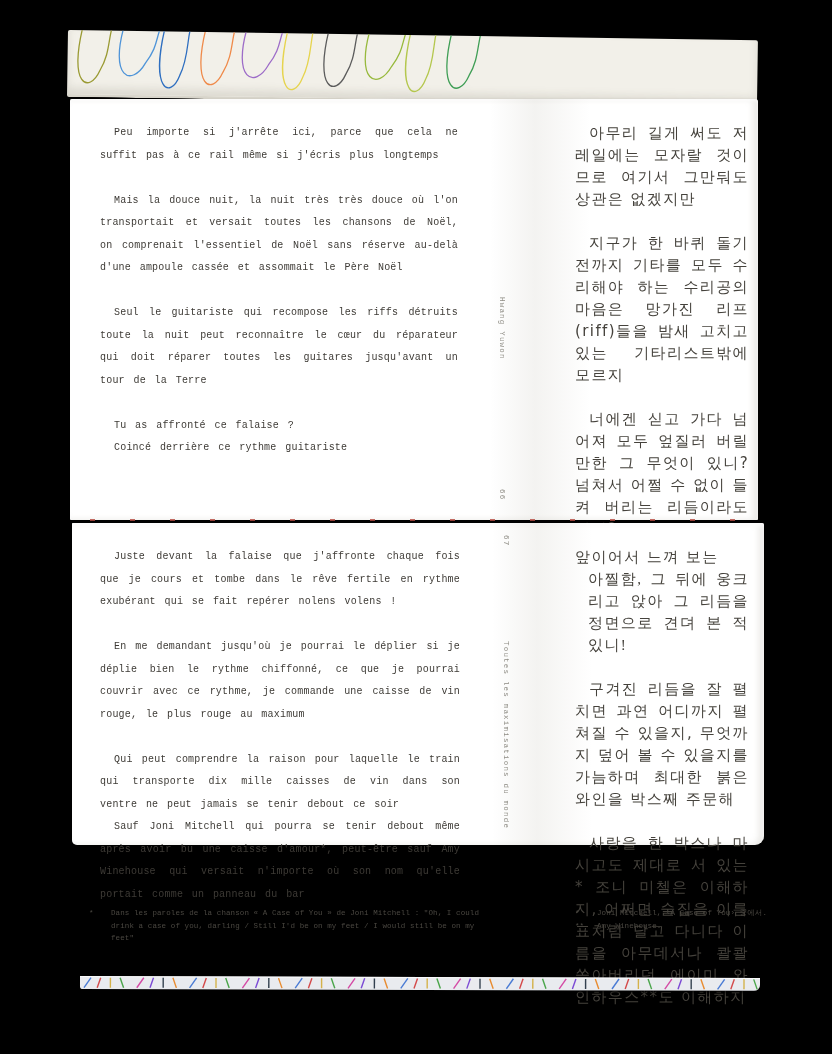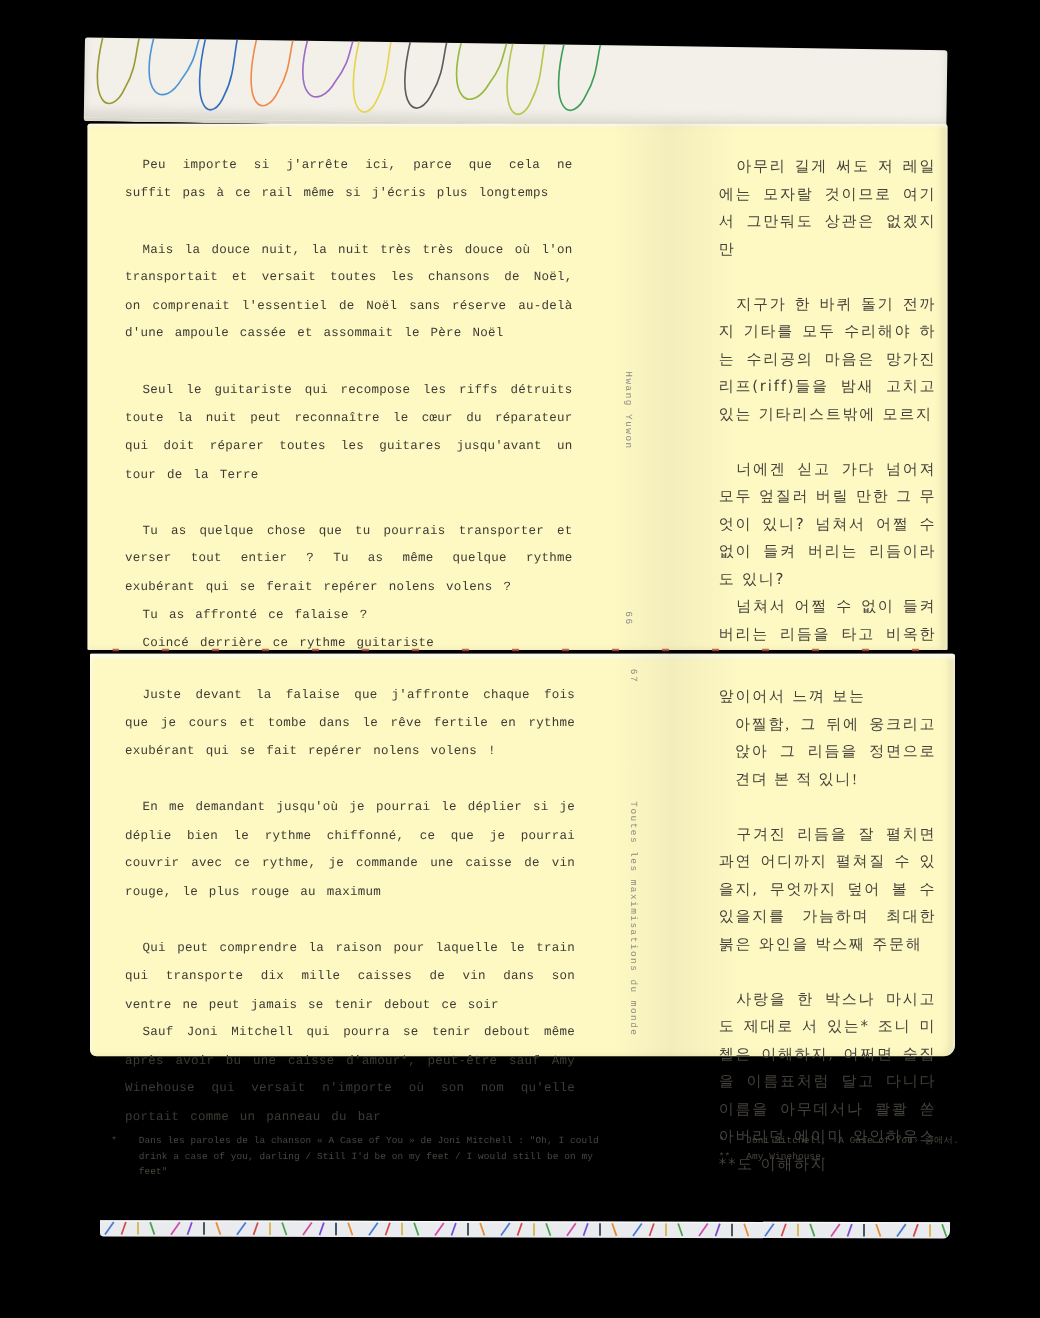--- a/index.html
+++ b/index.html
@@ -8,32 +8,32 @@
   .abs{position:absolute;}
 
   
   .top-sheet{left:68px;top:30px;width:690px;height:64px;background:#f2f0e9;
              border-bottom:3px solid #d9d6cc;border-radius:2px;
              transform:rotate(0.85deg);transform-origin:0 0;overflow:hidden;
              box-shadow:0 5px 7px rgba(0,0,0,.85), inset 0 -6px 8px rgba(120,115,100,.18);}
   .top-sheet svg{position:absolute;left:0;top:0;}
 
   
-  .sheet{background:#fef9c3;box-shadow:inset 0 0 40px rgba(150,145,125,.12);}
+  .sheet{background:#ffffff;box-shadow:inset 0 0 40px rgba(150,145,125,.12);}
   .sheet-top{left:70px;top:99px;width:688px;height:421px;border-radius:2px 3px 1px 1px;
              box-shadow:0 3px 4px rgba(0,0,0,.5), inset 0 2px 3px rgba(255,255,255,.7), inset -5px 0 6px rgba(140,135,115,.18);}
   .sheet-bottom{left:72px;top:523px;width:692px;height:322px;border-radius:1px 2px 9px 5px;
              box-shadow:0 3px 3px rgba(0,0,0,.6), inset 0 3px 4px rgba(255,255,255,.8), inset -5px 0 6px rgba(140,135,115,.18);}
   .gutter-shade{left:420px;top:0;width:100px;height:100%;pointer-events:none;
       background:linear-gradient(90deg,rgba(140,135,115,0) 0%,rgba(140,135,115,.10) 45%,rgba(140,135,115,0) 100%);}
 
   
   .fr-col{width:358px;color:#3e3b36;font-size:10px;line-height:22.5px;
           letter-spacing:.2px;word-spacing:2.5px;text-align:justify;}
-  .ko-col{width:174px;color:#45423c;font-size:12px;line-height:22px;
+  .ko-col{width:174px;color:#45423c;font-size:15px;line-height:22px;
           letter-spacing:1.4px;text-align:justify;
           font-family:"DejaVu Sans", sans-serif;}
   .fr-col p,.ko-col p{margin:0;}
   .indent{text-indent:14px;}
   .block-indent{padding-left:13px;font-family:Liberation Serif, serif;}
   .gap{margin-bottom:22.5px !important;}
   .ko-col .gap{margin-bottom:22px !important;}
 
   
   .vert{writing-mode:vertical-rl;color:#8d8b83;font-size:7.5px;letter-spacing:1.2px;
@@ -71,21 +71,20 @@
     </svg>
 </div>
 
 <div class="abs sheet sheet-top">
   <div class="abs gutter-shade"></div>
 
   <div class="abs fr-col" style="left:30px;top:23px;">
     <p class="indent gap">Peu importe si j'arrête ici, parce que cela ne suffit pas à ce rail même si j'écris plus longtemps</p>
     <p class="indent gap">Mais la douce nuit, la nuit très très douce où l'on transportait et versait toutes les chansons de Noël, on comprenait l'essentiel de Noël sans réserve au-delà d'une ampoule cassée et assommait le Père Noël</p>
     <p class="indent gap">Seul le guitariste qui recompose les riffs détruits toute la nuit peut reconnaître le cœur du réparateur qui doit réparer toutes les guitares jusqu'avant un tour de la Terre</p>
-    <p class="indent">Tu as quelque chose que tu pourrais transporter et verser tout entier ? Tu as même quelque rythme exubérant qui se ferait repérer nolens volens ?</p>
     <p class="indent">Tu as affronté ce falaise ?</p>
     <p class="indent">Coincé derrière ce rythme guitariste</p>
   </div>
 
   <div class="abs ko-col" style="left:505px;top:23px;">
     <p class="indent gap">아무리 길게 써도 저 레일에는 모자랄 것이므로 여기서 그만둬도 상관은 없겠지만</p>
     <p class="indent gap">지구가 한 바퀴 돌기 전까지 기타를 모두 수리해야 하는 수리공의 마음은 망가진 리프(riff)들을 밤새 고치고 있는 기타리스트밖에 모르지</p>
     <p class="indent">너에겐 싣고 가다 넘어져 모두 엎질러 버릴 만한 그 무엇이 있니? 넘쳐서 어쩔 수 없이 들켜 버리는 리듬이라도 있니?</p>
     <p class="indent">넘쳐서 어쩔 수 없이 들켜 버리는 리듬을 타고 비옥한 꿈속을 달리다 넘어지는 곳이 늘 절벽</p>
   </div>

